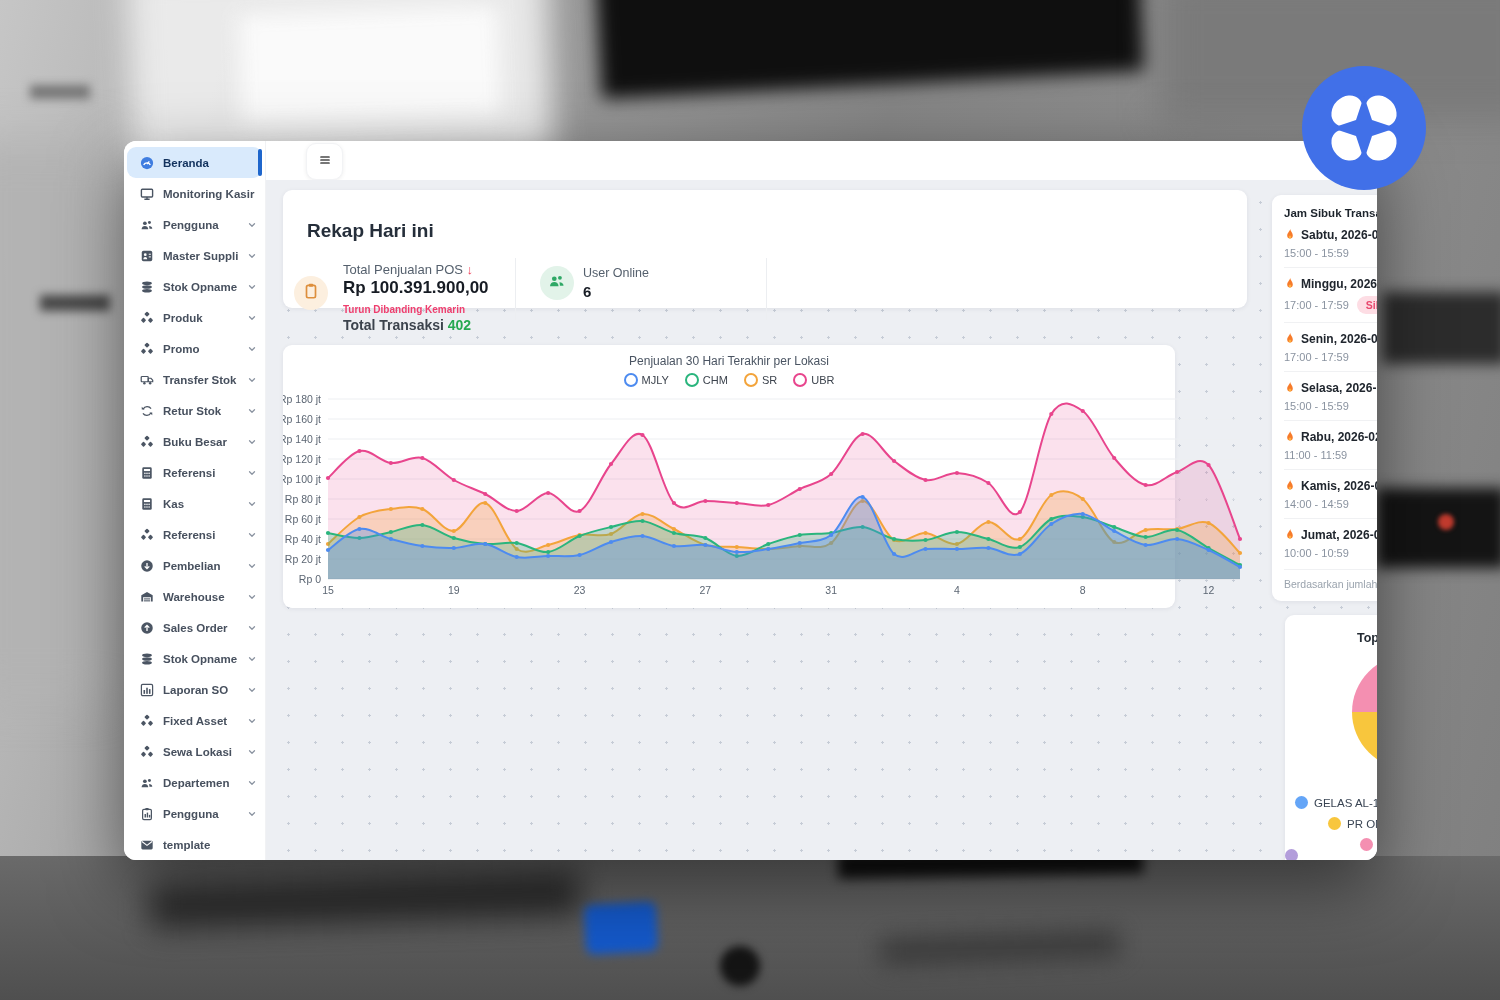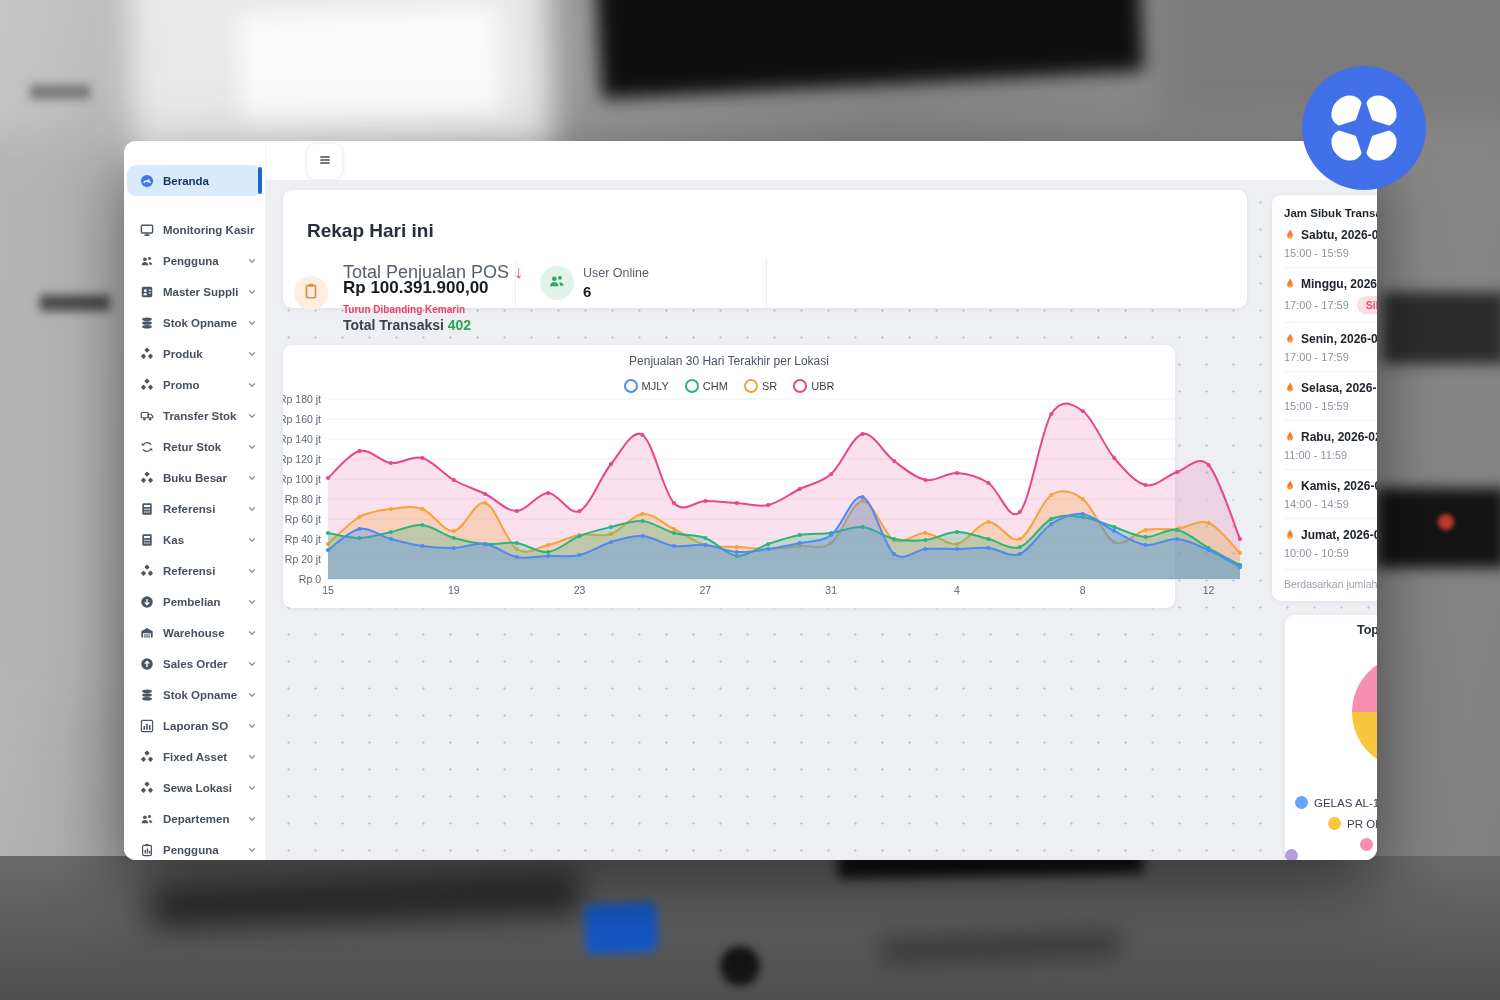--- a/index.html
+++ b/index.html
@@ -10,21 +10,21 @@
   }
   .blob{position:absolute;pointer-events:none}
   
   .dash{position:absolute;left:124px;top:141px;width:1253px;height:719px;background:#fff;
     border-radius:12px;box-shadow:0 25px 70px rgba(0,0,0,.5);overflow:hidden;z-index:5}
   
   .sidebar{position:absolute;left:0;top:0;width:142px;height:100%;background:#fff;
     border-right:1px solid #f1f2f4;padding-top:6px;box-sizing:border-box}
   .s-item{height:31px;display:flex;align-items:center;gap:9px;padding:0 8px 0 15px;
     font-size:11.5px;font-weight:600;color:#47505e;cursor:pointer;position:relative;box-sizing:border-box}
-  .s-item.active{background:#d9eafc;border-radius:9px;margin:18px 3px;padding-left:12px;color:#12325e;font-weight:800}
+  .s-item.active{background:#d9eafc;border-radius:9px;margin:0 3px;padding-left:12px;color:#12325e;font-weight:800}
   .s-item.active::after{content:"";position:absolute;right:0;top:2px;bottom:2px;width:4.5px;
     background:#1e66cc;border-radius:4px}
   .s-ico{width:15px;height:15px;display:flex;align-items:center;justify-content:center;flex:none}
   .s-ico svg{width:14px;height:14px}
   .s-lbl{flex:1;white-space:nowrap;overflow:hidden}
   .s-chev{width:10px;height:10px;flex:none;display:flex}
   .s-chev svg{width:10px;height:10px}
   
   .topbar{position:absolute;left:142px;top:0;right:0;height:39px;background:#fff;border-bottom:1px solid #eef0f2}
   .burger{position:absolute;left:40px;top:2px;width:35px;height:35px;border-radius:10px;background:#fff;
@@ -32,50 +32,50 @@
   
   .content{position:absolute;left:142px;top:39px;right:0;bottom:0;background:#edeff3;
     background-image:radial-gradient(circle,#c6ccd6 1.1px,transparent 1.4px);background-size:27px 27px;background-position:9px 9px}
   .card{position:absolute;background:#fff;border-radius:9px;box-shadow:0 1px 5px rgba(25,35,60,.07)}
   
   .recap{left:17px;top:10px;width:964px;height:118px}
   .recap-title{position:absolute;left:24px;top:30px;font-size:19px;font-weight:800;color:#252e3a}
   .stat-circle{position:absolute;width:34px;height:34px;border-radius:50%;display:flex;align-items:center;justify-content:center}
   .pos-circle{left:11px;top:86px;background:#fcefdf}
   .online-circle{left:257px;top:76px;background:#e2f3e9}
-  .pos-label{position:absolute;left:60px;top:72px;font-size:18px;color:#55606d}
+  .pos-label{position:absolute;left:60px;top:72px;font-size:13px;color:#55606d}
   .trend-arrow{color:#ef3e57;font-weight:800}
   .pos-value{position:absolute;left:60px;top:88px;font-size:17px;font-weight:800;color:#171c24}
   .pos-trend{position:absolute;left:60px;top:114px;font-size:10px;color:#ef3e6e;font-weight:600}
   .pos-tx{position:absolute;left:60px;top:127px;font-size:14px;color:#3c434d;font-weight:600}
   .pos-tx b{color:#27a850}
   .vdiv{position:absolute;top:68px;height:62px;width:1px;background:#eceef1}
   .online-label{position:absolute;left:300px;top:76px;font-size:12.5px;color:#55606d}
   .online-value{position:absolute;left:300px;top:93px;font-size:15px;font-weight:800;color:#171c24}
   
   .chartcard{left:17px;top:165px;width:892px;height:263px}
   .chart-title{position:absolute;left:0;right:0;top:9px;text-align:center;font-size:12px;color:#4a5462}
-  .chart-legend{position:absolute;left:0;right:0;top:34px;display:flex;justify-content:center;gap:16px}
+  .chart-legend{position:absolute;left:0;right:0;top:28px;display:flex;justify-content:center;gap:16px}
   .cl-item{display:flex;align-items:center;gap:4px;font-size:11px;color:#3c434d;cursor:pointer}
   .ring{width:10px;height:10px;border-radius:50%;border:2.5px solid #999;background:#fff;box-sizing:content-box}
   .chart-svg{position:absolute;left:0;top:0}
   svg text{font-family:"Liberation Sans",sans-serif}
   
   .busy{left:1006px;top:15px;width:240px;height:406px;padding:12px 12px 8px;box-sizing:border-box;overflow:hidden}
   .busy-title{font-size:11.5px;font-weight:800;color:#1d242c;white-space:nowrap}
   .bh-item{padding:9px 0 8px;border-bottom:1px solid #f0f1f3}
   .bh-item:last-of-type{border-bottom:none}
   .bh-day{display:flex;align-items:center;gap:5px;font-weight:800;font-size:12px;color:#20262e;white-space:nowrap}
   .bh-flame{width:12px;height:14px;display:flex;flex:none}
   .bh-time{font-size:11px;color:#8a93a0;margin-top:5px;display:flex;align-items:center;gap:8px;white-space:nowrap}
   .bh-badge{background:#fddde4;color:#e8486e;font-weight:800;font-size:10.5px;padding:3px 9px;border-radius:11px}
   .busy-foot{border-top:1px solid #f0f1f3;margin-top:2px;padding-top:8px;font-size:10.5px;color:#9aa3ad;white-space:nowrap}
   
   .toppanel{left:1019px;top:435px;width:430px;height:300px;overflow:hidden}
-  .top-title{position:absolute;left:72px;top:8px;font-size:12.5px;font-weight:800;color:#242b33}
+  .top-title{position:absolute;left:72px;top:16px;font-size:12.5px;font-weight:800;color:#242b33}
   .pie{position:absolute;left:67px;top:40px;width:114px;height:114px;border-radius:50%;
     background:conic-gradient(#64a5f7 0 180deg,#f8c63d 180deg 270deg,#f48fb1 270deg 360deg)}
   .pl-row{position:absolute;display:flex;align-items:center;gap:6px;white-space:nowrap;cursor:pointer}
   .pl-dot{width:13px;height:13px;border-radius:50%;flex:none}
   .pl-lbl{font-size:11.5px;color:#3a4554}
   
   .logo{position:absolute;left:1302px;top:66px;width:124px;height:124px;z-index:9}
 </style>
 </head>
 <body>

